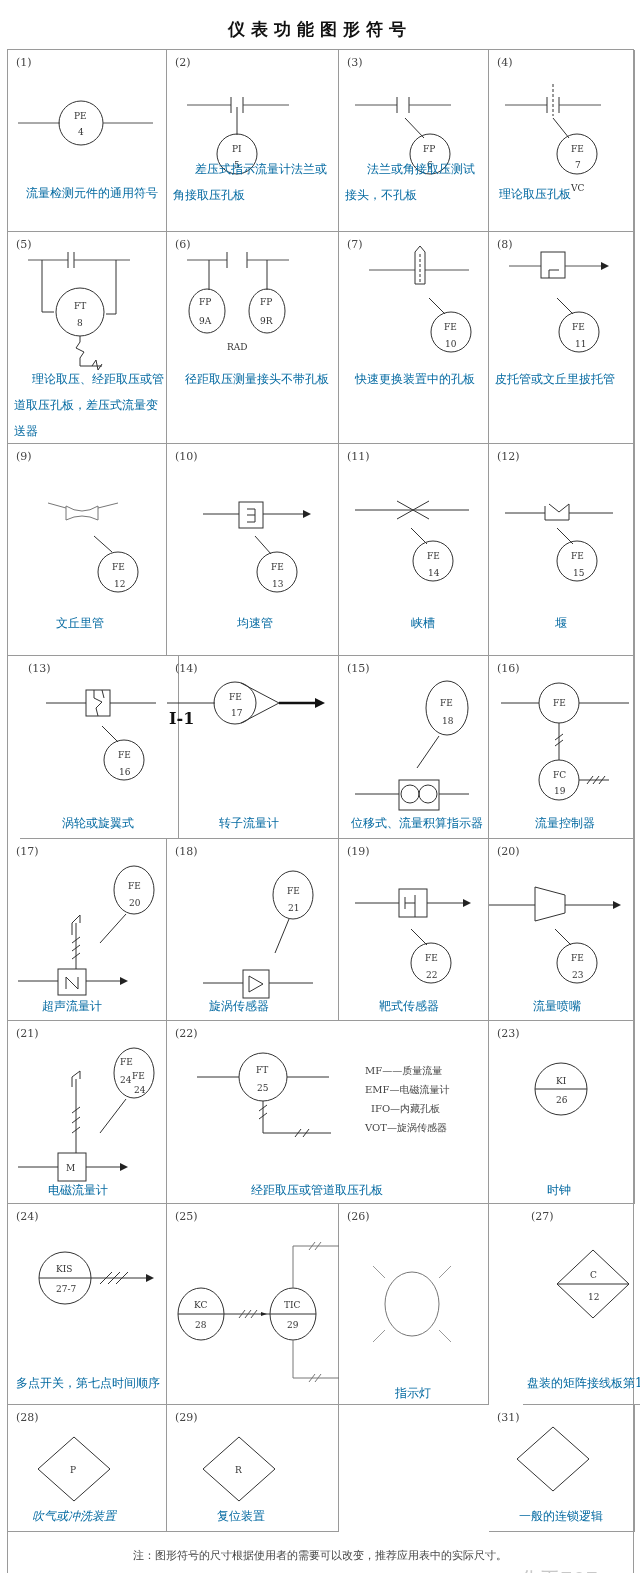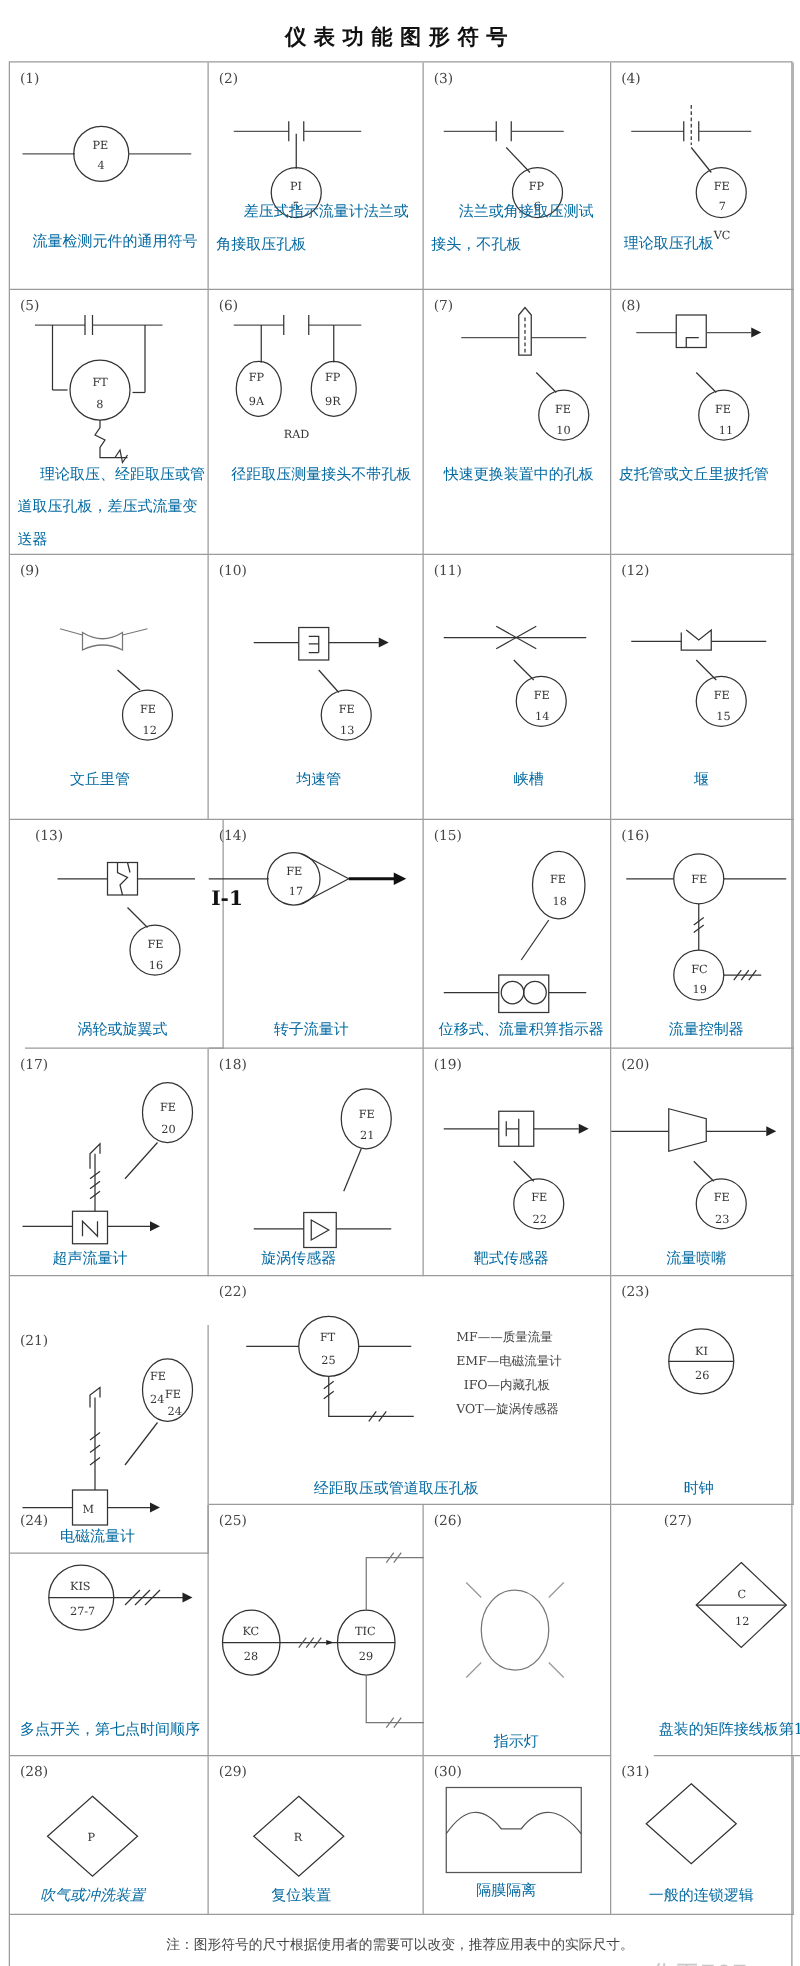--- a/index.html
+++ b/index.html
@@ -316,21 +316,21 @@
       <line x1="76" y1="66" x2="124" y2="66" stroke="#333"></line>
       <polygon points="124,62 132,66 124,70" fill="#222"></polygon>
       <line x1="66" y1="90" x2="82" y2="106" stroke="#333"></line>
       <circle cx="88" cy="124" r="20" fill="none" stroke="#333"></circle>
       <text x="82" y="122">FE</text>
         <text x="83" y="139">23</text>
     </svg>
     <div class="cap" style="left:44px;top:154px;">流量喷嘴</div>
   </div>
 
-  <div class="cell" style="left:0;top:971px;width:159px;height:183px;margin-top:39px;">
+  <div class="cell" style="left:0;top:971px;width:159px;height:183px;">
     <span class="num">(21)</span>
     <svg width="159" height="183">
       <ellipse cx="126" cy="52" rx="20" ry="25" fill="none" stroke="#333"></ellipse>
       <text x="112" y="44">FE</text>
         <text x="112" y="62">24</text>
       <text x="124" y="58">FE</text>
         <text x="126" y="72">24</text>
       <line x1="118" y1="78" x2="92" y2="112" stroke="#333"></line>
       <path d="M64 66 L64 56 L72 50 L72 58" fill="none" stroke="#333"></path>
       <line x1="68" y1="58" x2="68" y2="132" stroke="#333"></line>
@@ -429,28 +429,20 @@
     <div class="cap" style="left:24px;top:98px;font-style:italic;">吹气或冲洗装置</div>
   </div>
   <div class="cell" style="left:159px;top:1355px;width:172px;height:127px;">
     <span class="num">(29)</span>
     <svg width="172" height="127">
       <polygon points="72,32 108,64 72,96 36,64" fill="none" stroke="#333"></polygon>
       <text x="68" y="68">R</text>
     </svg>
     <div class="cap" style="left:50px;top:98px;">复位装置</div>
   </div>
-  <div class="cell" style="left:331px;top:1355px;width:150px;height:127px;">
-    <span class="num">(30)</span>
-    <svg width="150" height="127">
-      <rect x="18" y="25" width="108" height="68" fill="none" stroke="#555"></rect>
-      <path d="M18 62 Q40 30 62 58 L78 58 Q100 30 126 62" fill="none" stroke="#555"></path>
-    </svg>
-    <div class="cap" style="left:42px;top:94px;">隔膜隔离</div>
-  </div>
   <div class="cell" style="left:481px;top:1355px;width:146px;height:127px;">
     <span class="num">(31)</span>
     <svg width="146" height="127">
       <polygon points="64,22 100,54 64,86 28,54" fill="none" stroke="#333"></polygon>
     </svg>
     <div class="cap" style="left:30px;top:98px;font-family:Liberation Serif, serif;">一般的连锁逻辑</div>
   </div>
 </div>
 
 <div class="note">注：图形符号的尺寸根据使用者的需要可以改变，推荐应用表中的实际尺寸。</div>

